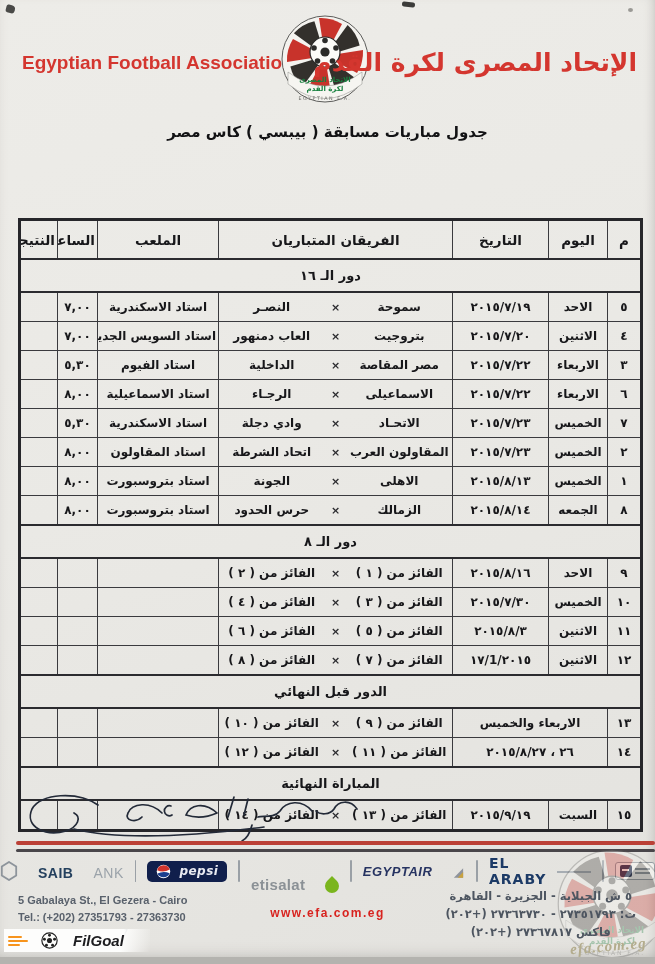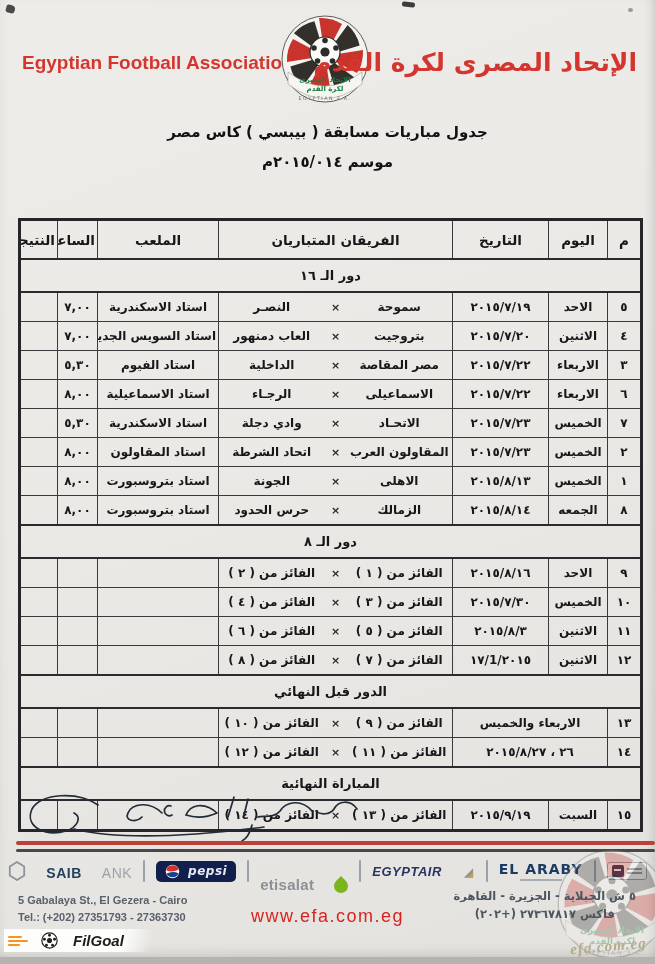--- a/index.html
+++ b/index.html
@@ -35,33 +35,33 @@
         align-items:center;gap:11px;height:30px;}
   .sp-sep{width:2px;height:22px;background:#9aa0a6;border-radius:1px;}
   .sp{display:flex;align-items:flex-end;gap:20px;font-family:"Liberation Sans",sans-serif;}
   .saib-b{font-weight:bold;font-size:14px;color:#24405e;letter-spacing:.5px;}
   .saib-l{font-size:14px;color:#9ba3aa;letter-spacing:.5px;}
   .pepsi-box{display:flex;align-items:center;gap:8px;background:#101f4c;border-radius:5px;padding:3px 9px;}
   .pepsi-label{color:#e8eaf2;font-style:italic;font-weight:bold;font-size:12px;letter-spacing:.5px;}
   .etis-label{font-size:15px;color:#8b9196;font-weight:bold;letter-spacing:.3px;margin-top:27px;}
   .etis-mark{width:14px;height:14px;background:#7ab51d;border-radius:50% 0 50% 50%;transform:rotate(-45deg);}
   .egy-label{font-style:italic;font-weight:bold;font-size:13px;color:#273462;letter-spacing:.5px;}
-  .araby-wrap{display:flex;flex-direction:column;align-items:center;}
+  .araby-wrap{display:flex;flex-direction:row;align-items:center;}
   .araby-label{font-weight:bold;font-size:14px;color:#1c3a66;letter-spacing:1px;}
   .araby-sub{width:42px;height:2px;background:#a7adb3;margin-top:2px;}
   .misc-logo{display:flex;align-items:center;gap:3px;border:1px solid #959ba1;border-radius:3px;
         background:#f1f0ec;padding:2px 4px;}
   .misc-sq{width:12px;height:12px;background:#2b3552;border-radius:2px;position:relative;}
   .misc-sq::after{content:"";position:absolute;left:2px;top:4px;width:7px;height:2px;background:#f1f0ec;}
   .misc-lines span{display:block;width:15px;height:2px;background:#8f959b;margin:2px 0;}
   
   .addr-en{position:absolute;left:18px;top:892px;font-family:"Liberation Sans",sans-serif;
         font-size:11px;font-weight:bold;color:#59616c;line-height:1.5;}
   .site{position:absolute;left:0;top:906px;width:100%;text-align:center;font-family:"Liberation Sans",sans-serif;
-        font-weight:normal;font-size:18px;color:#d8231f;letter-spacing:1.5px;}
+        font-weight:bold;font-size:12px;color:#d8231f;letter-spacing:1.5px;}
   .addr-ar{position:absolute;right:19px;top:888px;direction:rtl;text-align:center;font-size:11.5px;
         font-weight:bold;color:#4d5560;line-height:1.55;}
   .wm-crest{position:absolute;right:-22px;top:845px;width:130px;height:140px;opacity:.3;}
   .wm-text{position:absolute;right:8px;top:938px;font-family:"Liberation Serif",serif;font-style:italic;
         font-weight:bold;font-size:15px;color:#b3ac8d;transform:rotate(-5deg);letter-spacing:1px;}
   
   .filgoal{position:absolute;left:4px;top:929px;display:flex;align-items:center;gap:15px;
         background:linear-gradient(100deg,#fdfdfc 80%,rgba(253,253,252,0));padding:3px 26px 3px 4px;}
   .filgoal-label{font-family:"Liberation Sans",sans-serif;font-style:italic;font-weight:bold;
         font-size:15px;color:#1d1d20;}
@@ -112,21 +112,20 @@
   <div class="speck-c"></div>
 
   <div class="hdr-title-en">Egyptian Football Association</div>
   <svg class="crest">
       <use href="#crest"></use>
     </svg>
   <div class="hdr-title-ar">الإتحاد المصرى لكرة القدم</div>
 
   <div class="doc-titles">
     <div>جدول مباريات مسابقة ( بيبسي ) كاس مصر</div>
-    <div>موسم ٢٠١٥/٠١٤م</div>
   </div>
 
   <table class="sched">
     <colgroup>
       <col style="width:34px">
         <col style="width:59px">
         <col style="width:96px">
       <col style="width:234px">
         <col style="width:121px">
         <col style="width:40px">
@@ -449,20 +448,21 @@
     <div>5 Gabalaya St., El Gezera - Cairo</div>
     <div>Tel.: (+202) 27351793 - 27363730</div>
     <div>Fax: (+202) 27367817</div>
   </div>
   <div class="site">www.efa.com.eg</div>
   <svg class="wm-crest">
       <use href="#crest"></use>
     </svg>
   <div class="addr-ar">
     <div>٥ ش الجبلاية - الجزيرة - القاهرة</div>
+    <div>ت: ٢٧٣٥١٧٩٣ - ٢٧٣٦٣٧٣٠ (+٢٠٢)</div>
     <div>فاكس ٢٧٣٦٧٨١٧ (+٢٠٢)</div>
   </div>
 
   <div class="filgoal">
     <span class="speed">
       <span style="width:14px"></span>
         <span style="width:20px"></span>
         <span style="width:12px"></span>
     </span>
     <svg width="17" height="17" viewBox="0 0 20 20">

